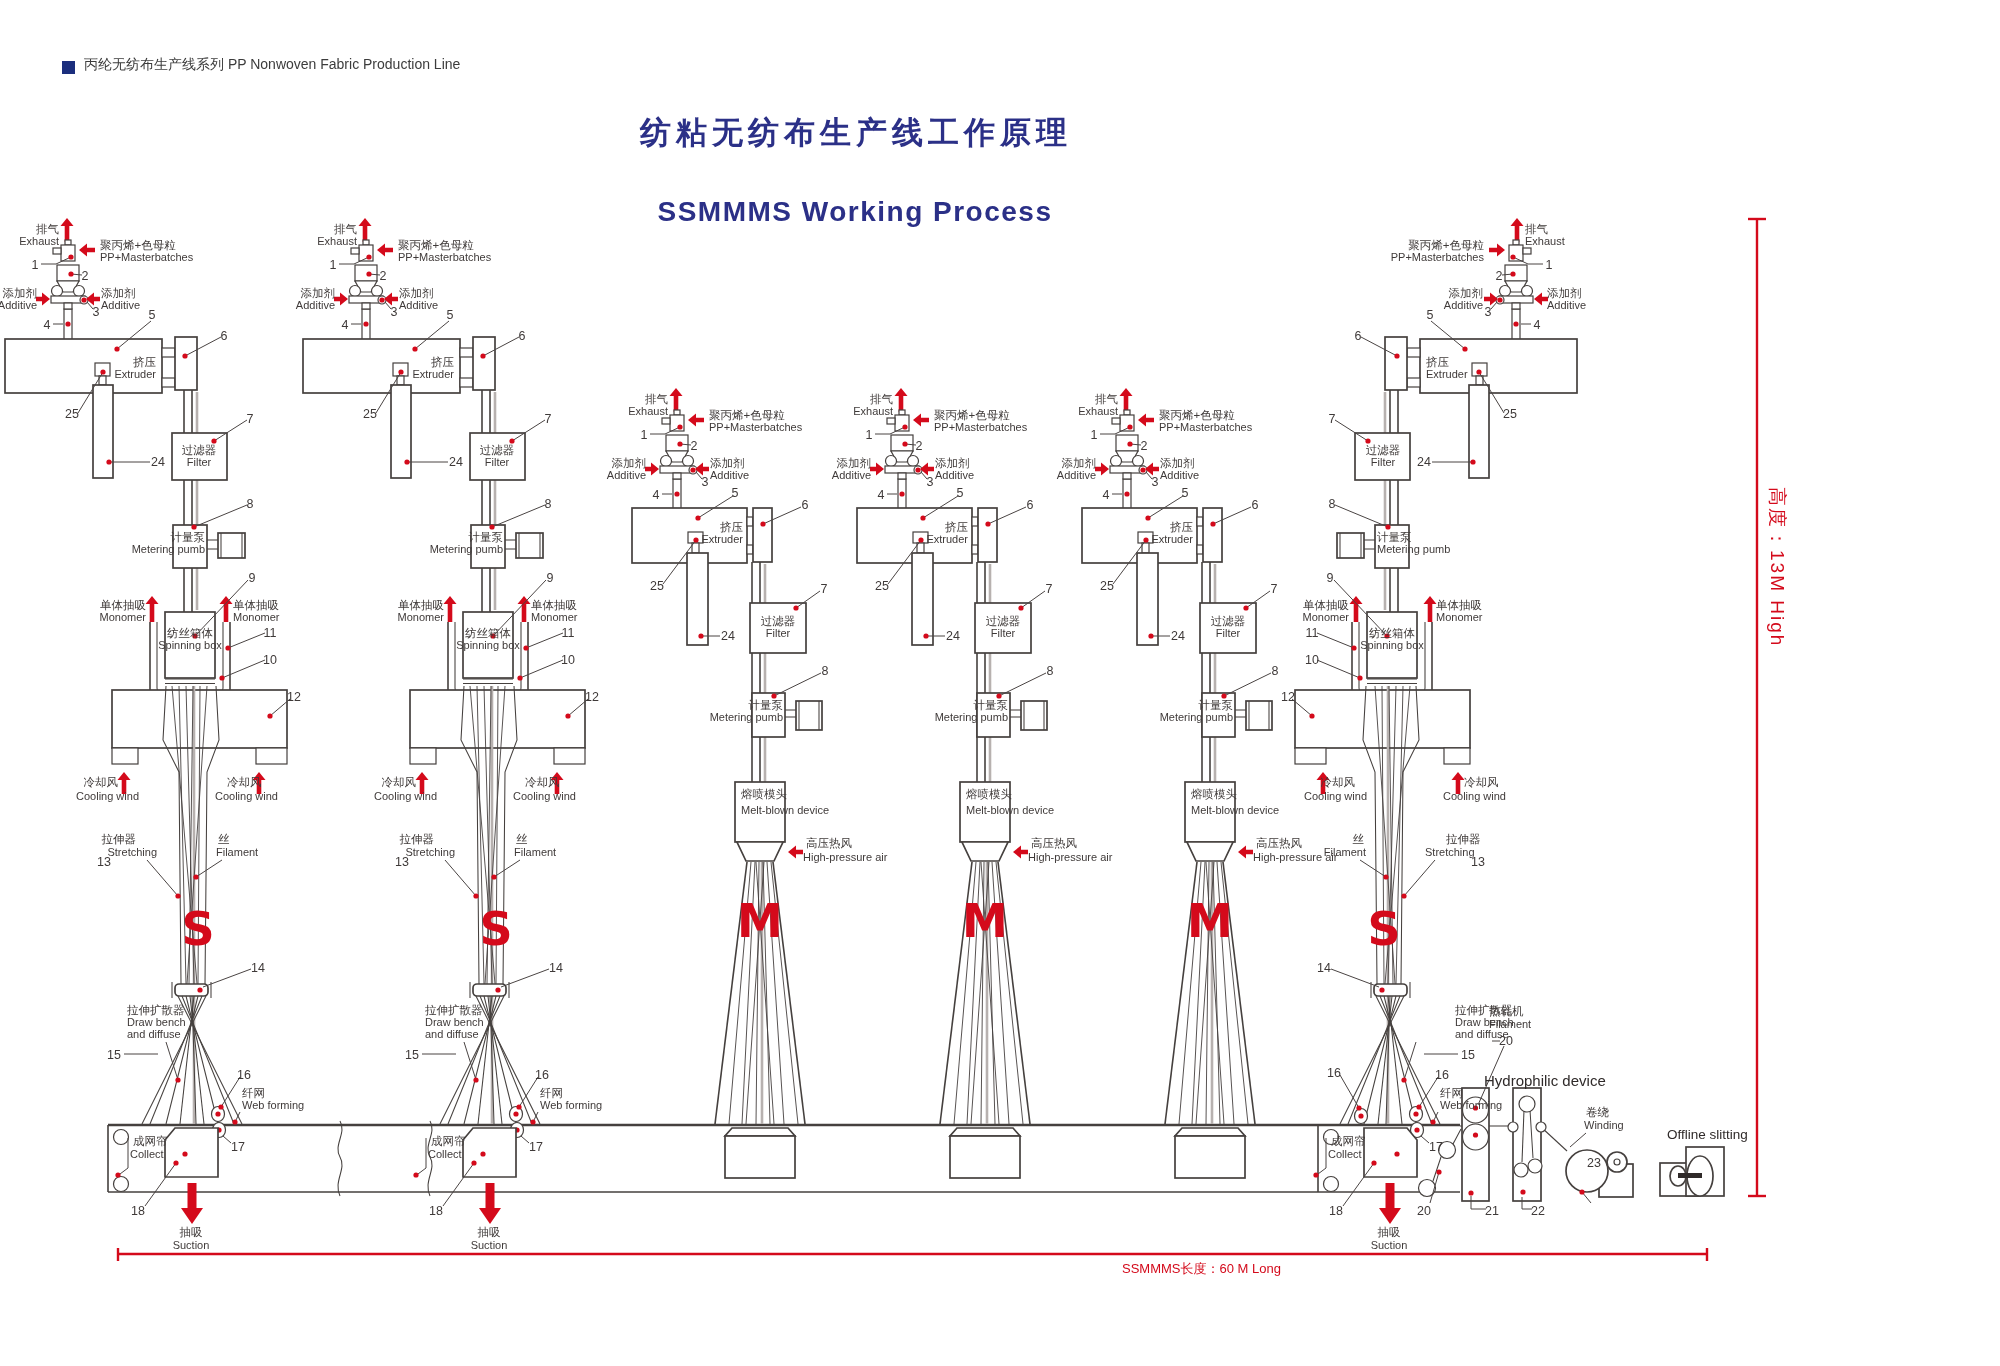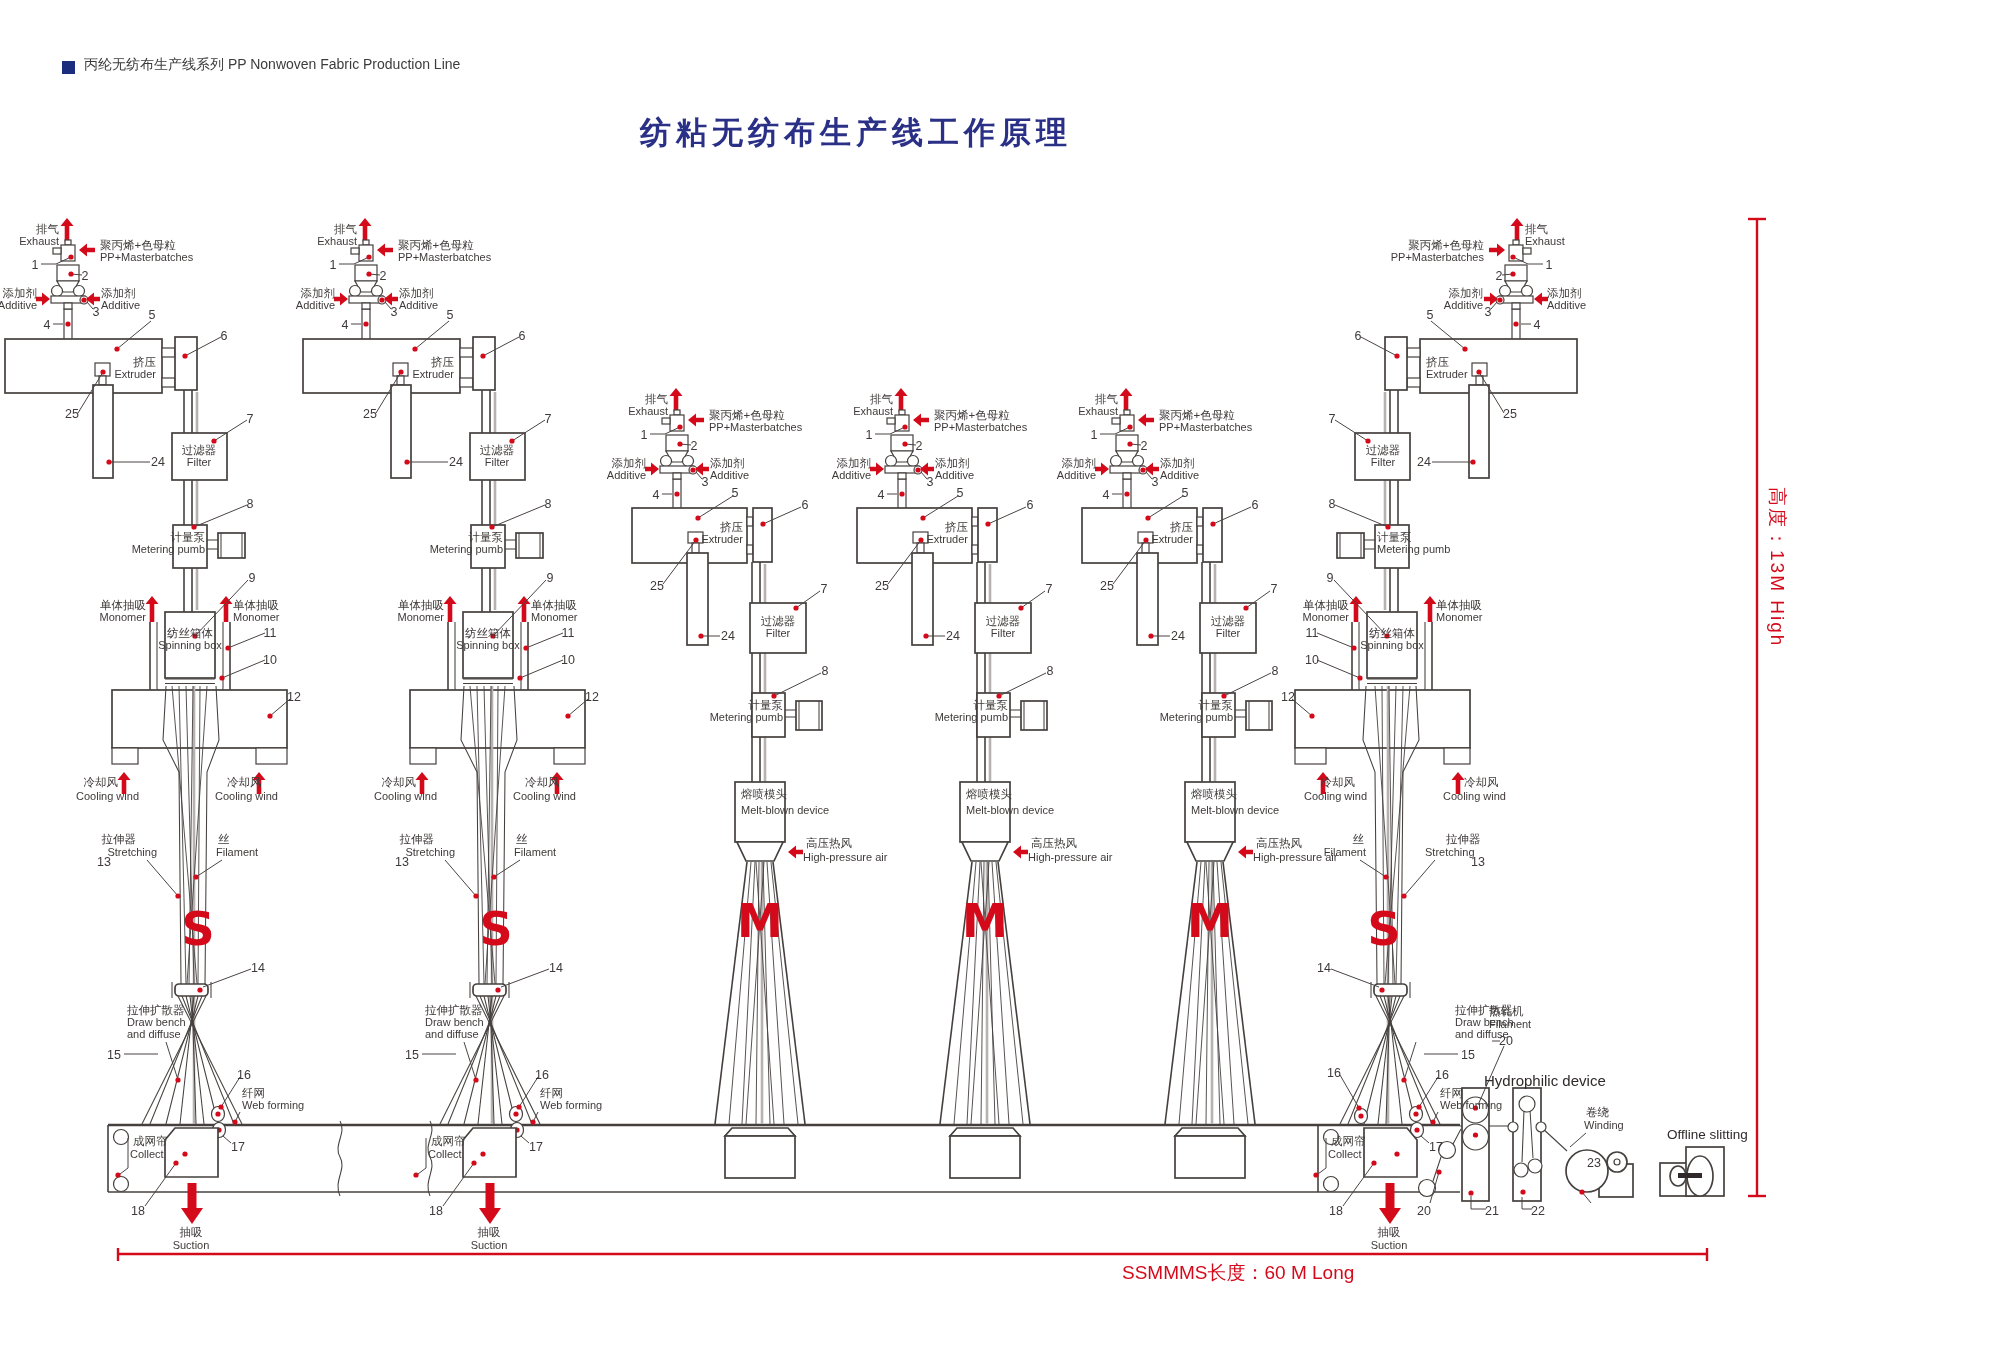--- a/index.html
+++ b/index.html
@@ -14,21 +14,21 @@
   .cnl{font-size:11.5px}
   .num{font-size:12.5px}
   .anch-c{transform:translateX(-50%)}
   .anch-r{transform:translateX(-100%)}
   .biglet{position:absolute;font-size:46px;font-weight:bold;color:var(--red);
     font-family:"DejaVu Sans",sans-serif;line-height:1}
   .hdr-sq{position:absolute;width:13px;height:13px;background:var(--sq)}
   .hdr-t{position:absolute;font-size:14px;color:#3c3c3c}
   .title{position:absolute;font-size:31px;font-weight:bold;letter-spacing:5px;color:var(--blue)}
   .subtitle{position:absolute;font-size:28px;font-weight:bold;letter-spacing:1.5px;color:var(--blue)}
-  .dim-len{position:absolute;font-size:19px;color:var(--red)}
+  .dim-len{position:absolute;font-size:13px;color:var(--red)}
   .dim-h{position:absolute;font-size:19px;color:var(--red);writing-mode:vertical-rl;
     text-orientation:sideways;letter-spacing:2px}
   .eq-lbl{position:absolute;font-size:15px;color:#2f2a29}
   .eq-lbl-s{position:absolute;font-size:13.5px;color:#2f2a29}
   
   .ln{stroke:var(--line);stroke-width:1.6;fill:none}
   .lnthick{stroke:var(--line);stroke-width:2.6;fill:none}
   .thin{stroke:var(--line);stroke-width:1.05;fill:none}
   .fine{stroke:var(--line);stroke-width:0.9;fill:none}
   .grayln{stroke:var(--gray);stroke-width:2.6;fill:none}
@@ -660,20 +660,21 @@
       <line x1="1748" y1="219" x2="1766" y2="219" class="dimln"></line>
       <line x1="1748" y1="1196" x2="1766" y2="1196" class="dimln"></line>
       <line x1="118" y1="1254" x2="1707" y2="1254" class="dimln"></line>
       <line x1="118" y1="1248" x2="118" y2="1261" class="dimln"></line>
       <line x1="1707" y1="1248" x2="1707" y2="1261" class="dimln"></line>
     </svg>
 
   <div class="hdr-sq" style="left:62px;top:61px"></div>
   <div class="hdr-t" style="left:84px;top:56px">丙纶无纺布生产线系列 PP Nonwoven Fabric Production Line</div>
   <div class="title" style="left:856px;top:112px;transform:translateX(-50%)">纺粘无纺布生产线工作原理</div>
+  <div class="subtitle" style="left:855px;top:196px;transform:translateX(-50%)">SSMMMS Working Process</div>
 
   <div class="dim-len" style="left:1122px;top:1260px">SSMMMS长度：60 M Long</div>
   <div class="dim-h" style="left:1764px;top:487px">高度：13M High</div>
 
   <div class="eq-lbl" style="left:1484px;top:1072px">Hydrophilic device</div>
   <div class="eq-lbl-s" style="left:1667px;top:1127px">Offline slitting</div>
   <div class="lbl cnl" style="left:1489px;top:1005px">热轧机</div>
   <div class="lbl" style="left:1489px;top:1018px">Filament</div>
   <div class="lbl cnl" style="left:1586px;top:1106px">卷绕</div>
   <div class="lbl" style="left:1584px;top:1119px">Winding</div>

